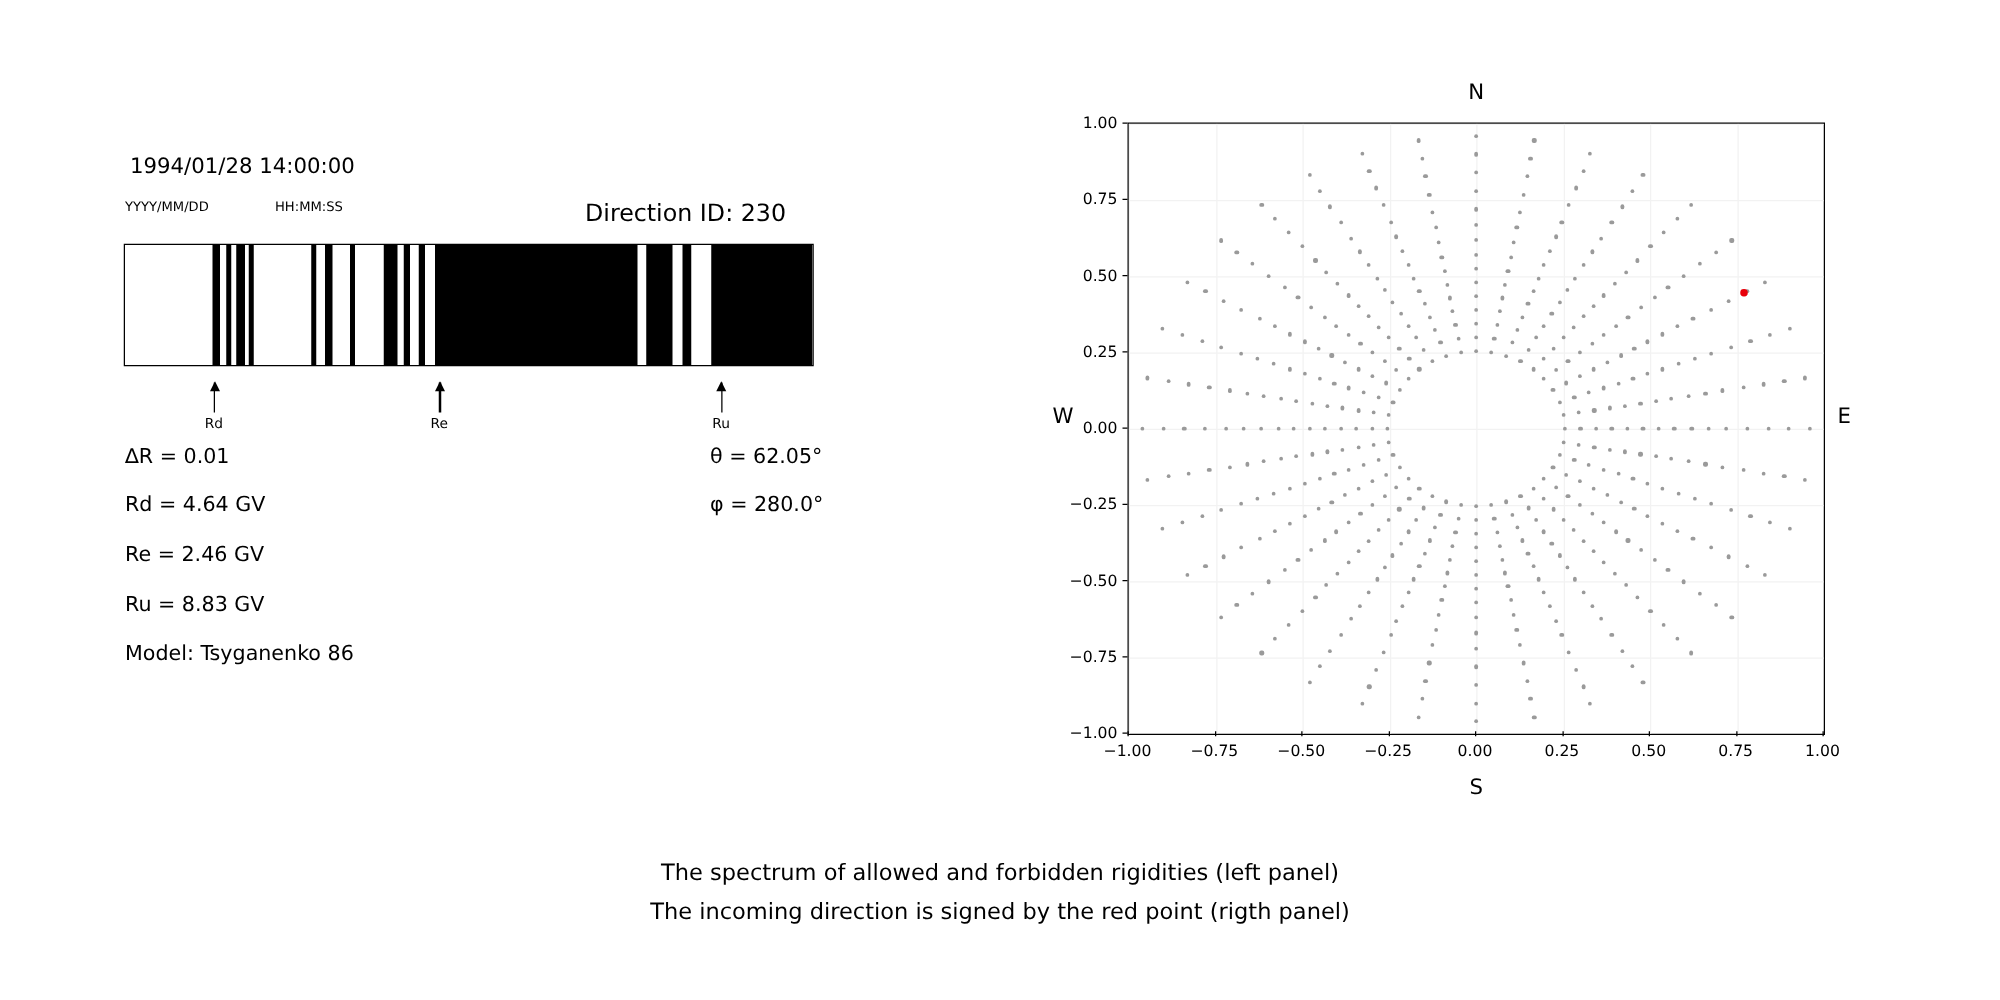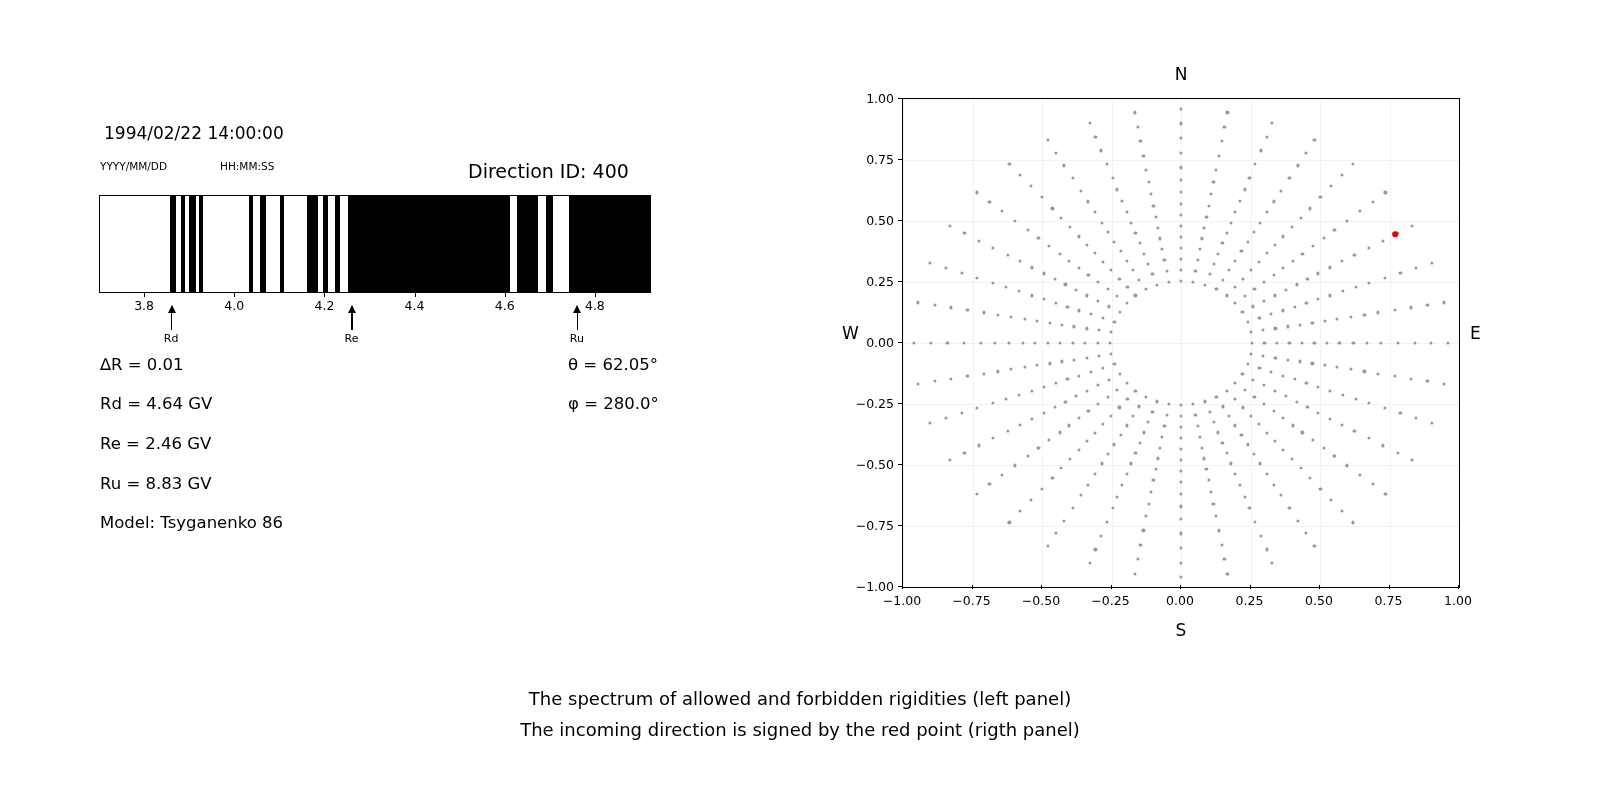--- a/index.html
+++ b/index.html
@@ -158,59 +158,45 @@
   }
 </style>
 </head>
 <body>
 
 <div class="page">
 
   <div class="left-panel">
 
 
-    <div class="txt datetime">1994/02/22 14:00:00</div>
+    <div class="txt datetime">1994/01/28 14:00:00</div>
 
     <div class="txt fmt-date">YYYY/MM/DD</div>
 
     <div class="txt fmt-time">HH:MM:SS</div>
 
-    <div class="txt dir-id">Direction ID: 400</div>
+    <div class="txt dir-id">Direction ID: 230</div>
 
     <div class="spectrum-wrap" id="spectrum-wrap">
         <div class="band" style="left: 69.877px; width: 5.86066px;"></div>
         <div class="band" style="left: 81.1475px; width: 3.60656px;"></div>
         <div class="band" style="left: 88.8115px; width: 6.76229px;"></div>
         <div class="band" style="left: 99.1803px; width: 3.60656px;"></div>
         <div class="band" style="left: 148.77px; width: 4.5082px;"></div>
         <div class="band" style="left: 160.041px; width: 5.86066px;"></div>
         <div class="band" style="left: 180.328px; width: 3.60656px;"></div>
         <div class="band" style="left: 207.377px; width: 10.3689px;"></div>
         <div class="band" style="left: 223.156px; width: 4.5082px;"></div>
         <div class="band" style="left: 235.328px; width: 4.5082px;"></div>
         <div class="band" style="left: 247.951px; width: 162.295px;"></div>
         <div class="band" style="left: 417.008px; width: 21.1885px;"></div>
         <div class="band" style="left: 446.311px; width: 6.76229px;"></div>
         <div class="band" style="left: 468.852px; width: 81.1475px;"></div>
       </div>
 
-    <div class="axis-ticks" id="spectrum-axis">
-        <div class="tick" style="left: 45.082px;"></div>
-        <div class="tick-label" style="left: 45.082px;">3.8</div>
-        <div class="tick" style="left: 135.246px;"></div>
-        <div class="tick-label" style="left: 135.246px;">4.0</div>
-        <div class="tick" style="left: 225.41px;"></div>
-        <div class="tick-label" style="left: 225.41px;">4.2</div>
-        <div class="tick" style="left: 315.574px;"></div>
-        <div class="tick-label" style="left: 315.574px;">4.4</div>
-        <div class="tick" style="left: 405.738px;"></div>
-        <div class="tick-label" style="left: 405.738px;">4.6</div>
-        <div class="tick" style="left: 495.902px;"></div>
-        <div class="tick-label" style="left: 495.902px;">4.8</div>
-      </div>
 
     <div id="spectrum-markers">
         <div class="marker" style="left: 171.131px; top: 306px; width: 1px; height: 40px;">
           <div class="arrow-line"></div>
           <div class="arrow-head"></div>
           <div class="arrow-label">Rd</div>
         </div>
         <div class="marker" style="left: 351.459px; top: 306px; width: 1px; height: 40px;">
           <div class="arrow-line"></div>
           <div class="arrow-head"></div>

